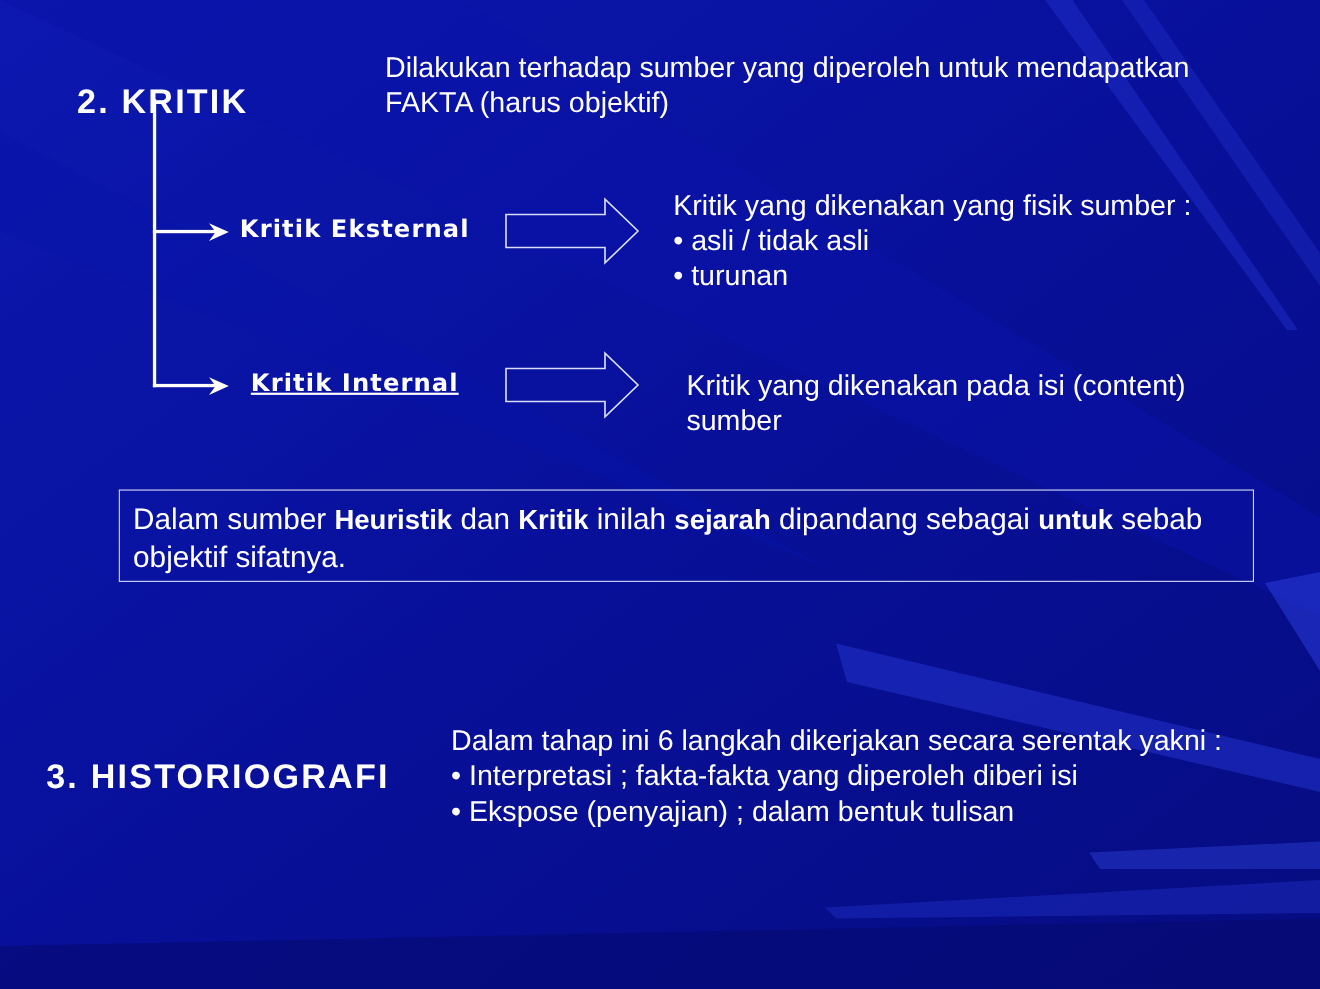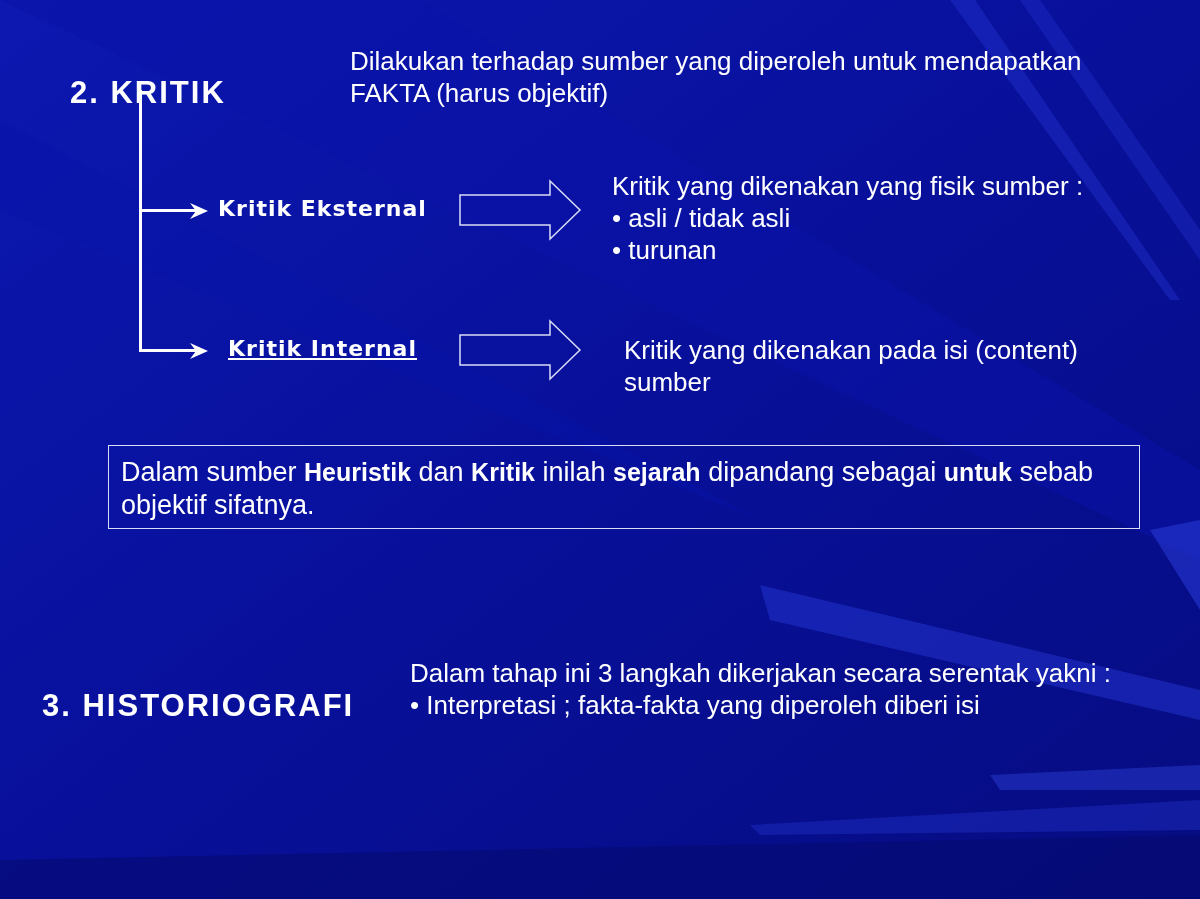--- a/index.html
+++ b/index.html
@@ -89,17 +89,18 @@
   <div>Kritik yang dikenakan pada isi (content)</div>
   <div>sumber</div>
 </div>
 
 <div class="note-box">
   <span>Dalam sumber </span><b>Heuristik</b><span> dan </span><b>Kritik</b><span> inilah </span><b>sejarah</b><span> dipandang sebagai </span><b>untuk</b><span> sebab objektif sifatnya.</span>
 </div>
 
 <div class="abs heading" style="left:42px; top:660px;">3. HISTORIOGRAFI</div>
 <div class="abs body-text" style="left:410px; top:657px; width:760px;">
-  <div>Dalam tahap ini 3 langkah dikerjakan secara serentak yakni :</div>
+  <div>Dalam tahap ini 6 langkah dikerjakan secara serentak yakni :</div>
   <ul class="bullets">
     <li>Interpretasi ; fakta-fakta yang diperoleh diberi isi</li>
+    <li>Ekspose (penyajian) ; dalam bentuk tulisan</li>
   </ul>
 </div>
 
 </body></html>

